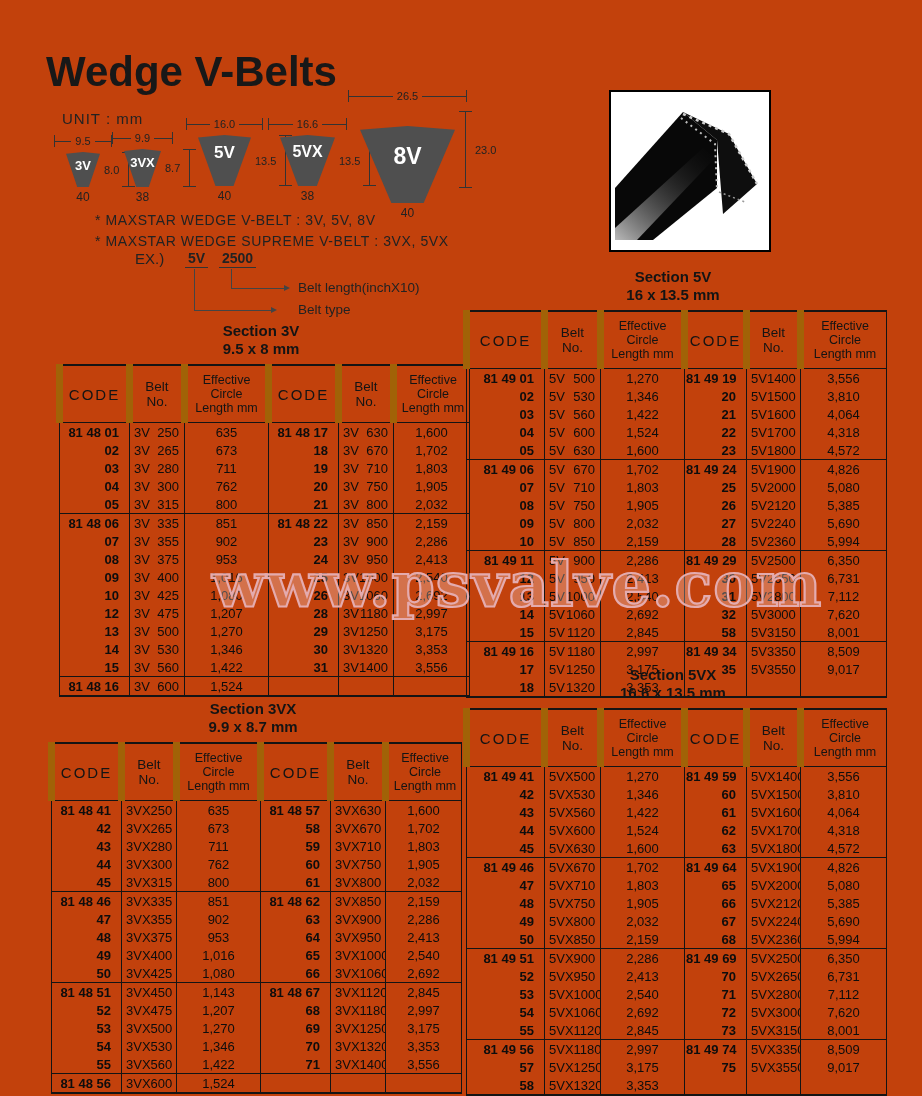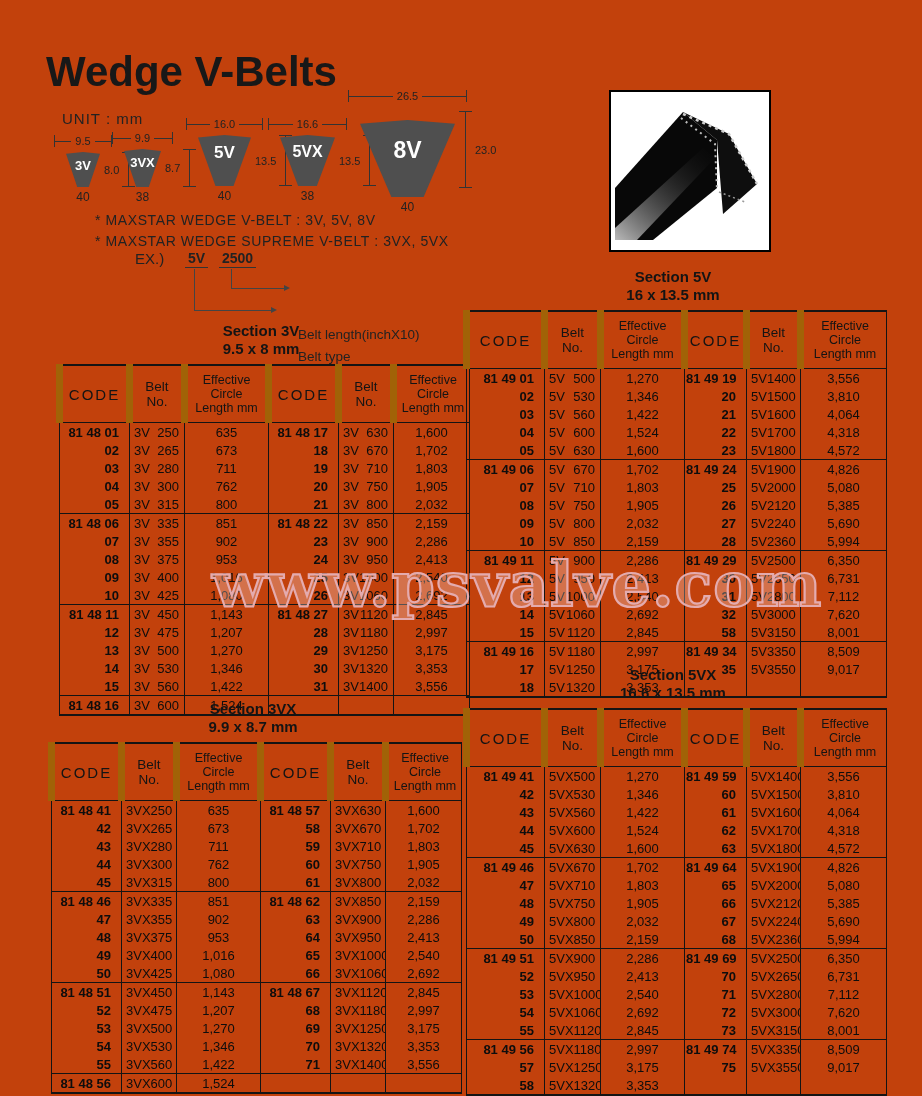--- a/index.html
+++ b/index.html
@@ -29,21 +29,21 @@
   .vnum{font-size:11px;color:#222;white-space:nowrap;}
   
   .note{position:absolute;left:95px;font-size:14px;letter-spacing:0.6px;color:#222;white-space:nowrap;}
   
   .ex-prefix{position:absolute;left:135px;top:250px;font-size:15px;color:#222;}
   .ex-tok{position:absolute;top:250px;font-size:14px;font-weight:bold;color:#222;
           border-bottom:1px solid #333;padding:0 3px 1px;}
   .conn{position:absolute;border-left:1px solid #444;border-bottom:1px solid #444;}
   .arr{position:absolute;width:0;height:0;border-top:3px solid transparent;
        border-bottom:3px solid transparent;border-left:6px solid #444;}
-  .conn-label{position:absolute;font-size:13.5px;color:#222;white-space:nowrap;margin-top:47px;}
+  .conn-label{position:absolute;font-size:13.5px;color:#222;white-space:nowrap;}
   
   .watermark{position:absolute;left:212px;top:548px;z-index:6;font-family:"DejaVu Serif",serif;
              font-weight:bold;font-size:62px;letter-spacing:1px;color:rgba(255,241,241,0.28);
              -webkit-text-stroke:2.2px #e4abae;pointer-events:none;}
   
   .tbox{position:absolute;z-index:1;}
   .sec-title,.sec-sub{text-align:center;font-size:15px;font-weight:bold;color:#141414;line-height:18px;}
   table{border-collapse:collapse;table-layout:fixed;margin-top:6px;width:100%;}
   table{border-top:2px solid #141414;border-bottom:2px solid #141414;
         border-left:1px solid #141414;border-right:1px solid #141414;}
@@ -177,21 +177,21 @@
       <div class="dimv" style="height:51px;">
           <i class="t"></i>
           <i class="l"></i>
           <i class="t"></i>
         </div>
     </div>
   </div>
 
   <div class="diag" style="left:360px;top:90px;">
     <div class="dcol" style="width:95px;">
-      <div class="dimh" style="margin-bottom:18px;">
+      <div class="dimh" style="margin-bottom:24px;">
         <i class="t"></i>
           <i class="l"></i>
           <span class="n">26.5</span>
           <i class="l"></i>
           <i class="t"></i>
       </div>
       <div class="shape" style="width:95px;height:77px;">
         <span class="slabel" style="font-size:23px;top:22%;">8V</span>
       </div>
       <div class="angle">40</div>
@@ -419,38 +419,20 @@
             <td class="len">1,080</td>
             <td class="code">26</td>
             <td class="belt">
               <div class="bw">
                 <span>3V</span>
                 <span>1060</span>
               </div>
             </td>
             <td class="len">2,692</td>
           </tr>
-          <tr class="sep">
-            <td class="code">81 48 11</td>
-            <td class="belt">
-              <div class="bw">
-                <span>3V</span>
-                <span>450</span>
-              </div>
-            </td>
-            <td class="len">1,143</td>
-            <td class="code">81 48 27</td>
-            <td class="belt">
-              <div class="bw">
-                <span>3V</span>
-                <span>1120</span>
-              </div>
-            </td>
-            <td class="len">2,845</td>
-          </tr>
           <tr>
             <td class="code">12</td>
             <td class="belt">
               <div class="bw">
                 <span>3V</span>
                 <span>475</span>
               </div>
             </td>
             <td class="len">1,207</td>
             <td class="code">28</td>

